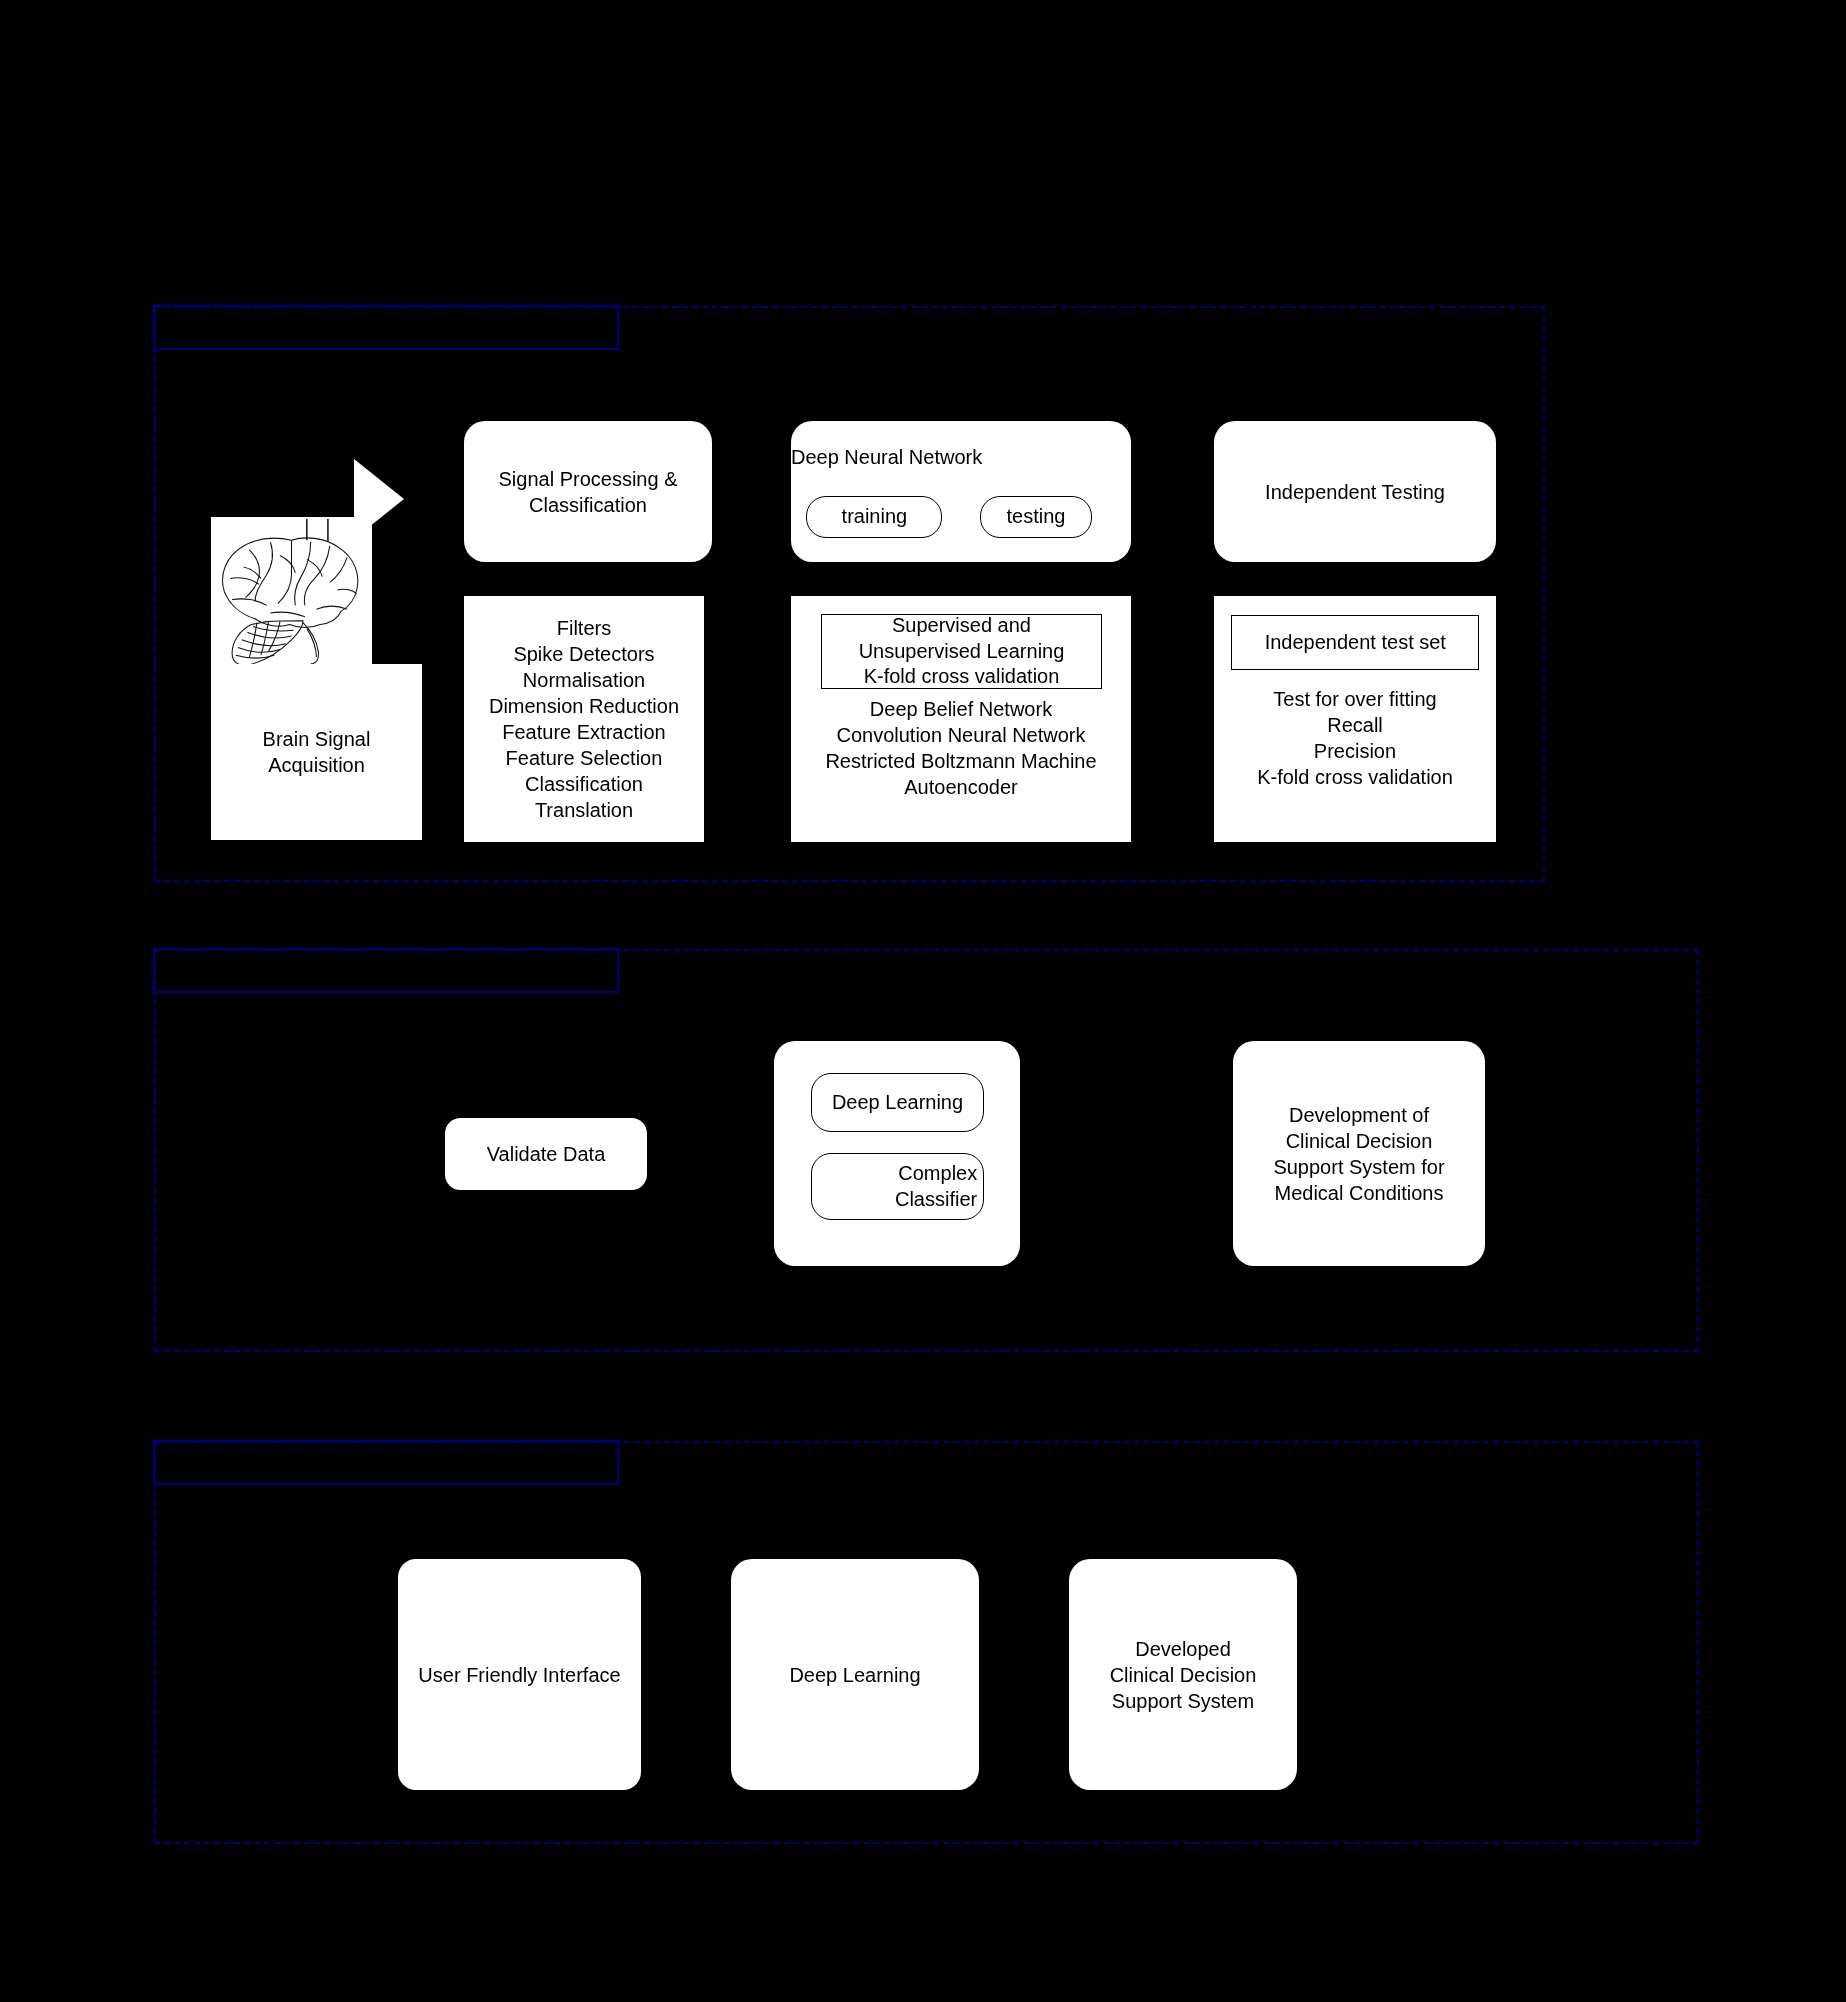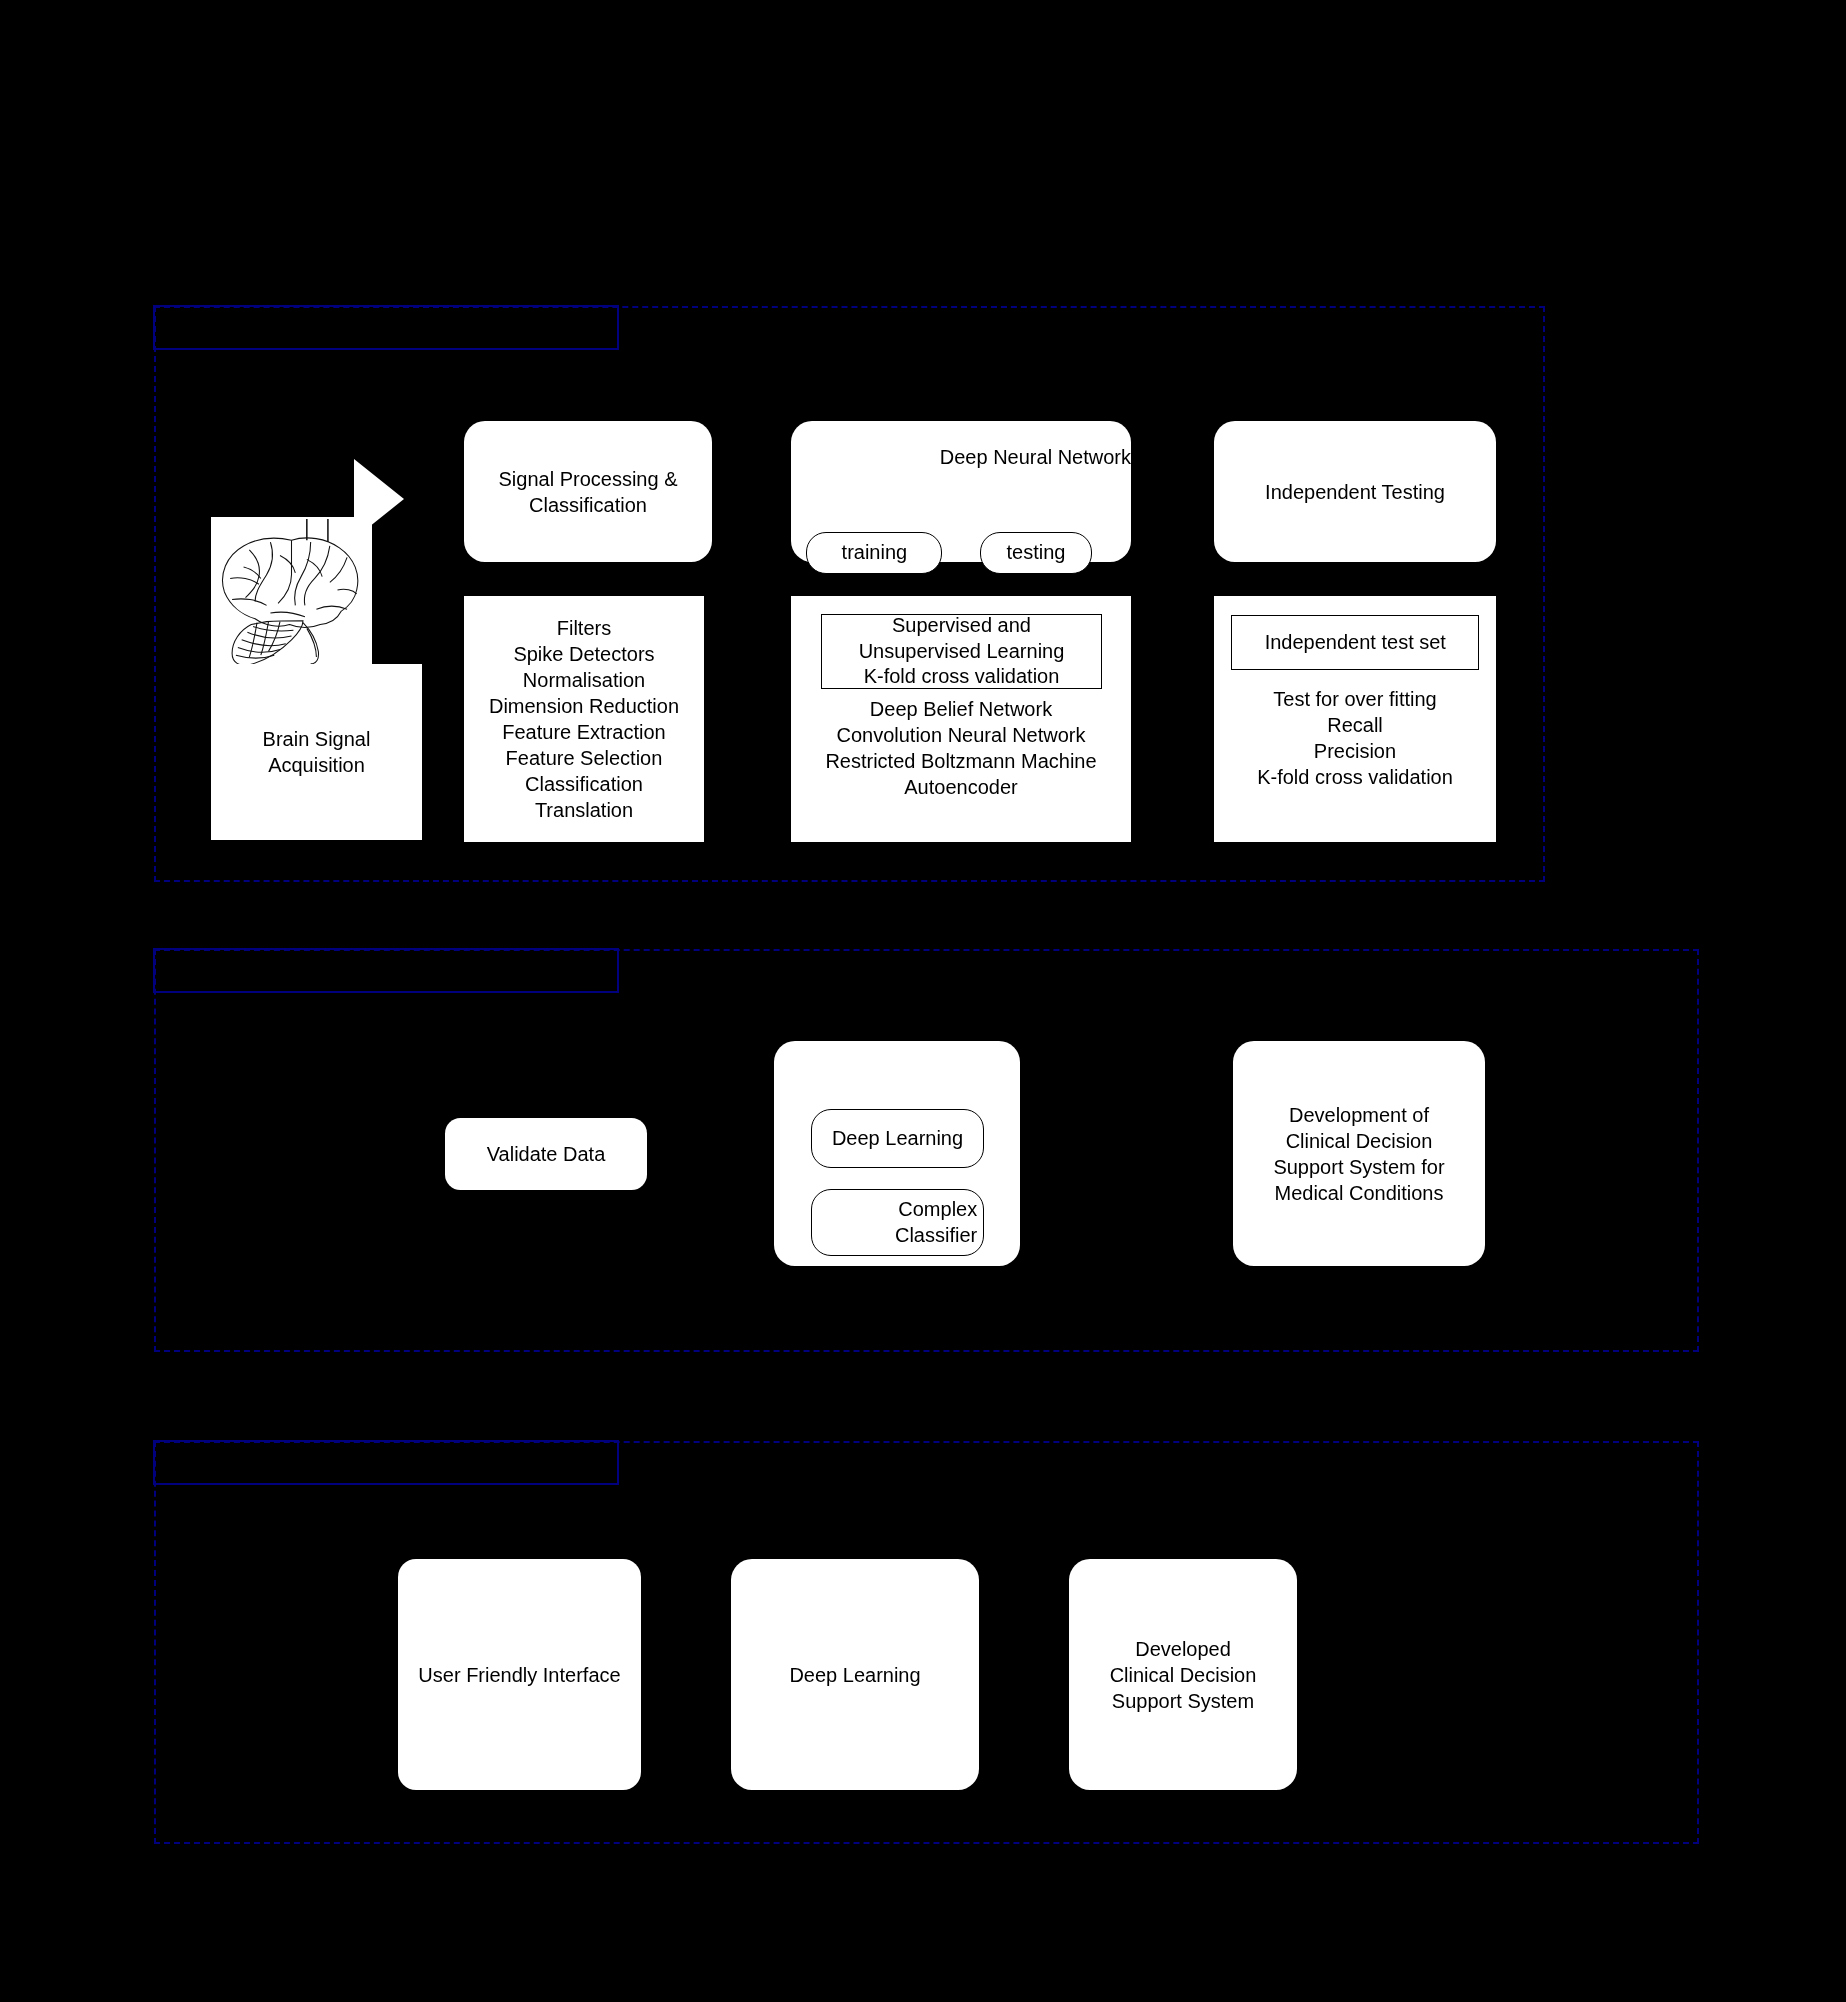--- a/index.html
+++ b/index.html
@@ -65,21 +65,21 @@
     background: #ffffff;
     color: #000000;
     border: 1.9px solid #000000;
     display: flex;
     align-items: center;
     justify-content: center;
     text-align: center;
     font-size: 20px;
     line-height: 1.28;
   }
-  .subbox.r8 { border-radius: 20px; margin-top: 36px; }
+  .subbox.r8 { border-radius: 20px; }
   .subbox.sq { border-radius: 0; }
   .subbox .lines div { white-space: nowrap; }
 
   
   .brainpanel {
     position: absolute;
     background: #ffffff;
     overflow: hidden;
   }
   .brainpanel svg { display: block; }
@@ -163,21 +163,21 @@
       <div>Normalisation</div>
       <div>Dimension Reduction</div>
       <div>Feature Extraction</div>
       <div>Feature Selection</div>
       <div>Classification</div>
       <div>Translation</div>
     </div>
   </div>
 
   <div class="node r22" style="left:791px; top:421px; width:340px; height:141px; display:block;">
-    <div style="text-align:right; padding-top:23px; font-size:20px;">Deep Neural Network</div>
+    <div style="text-align:left; padding-top:23px; font-size:20px;">Deep Neural Network</div>
     <div class="subbox r8" style="left:15.4px; top:75px; width:136px; height:42px; position:absolute;">
       <span>training</span>
     </div>
     <div class="subbox r8" style="left:189px; top:75px; width:112px; height:42px; position:absolute;">
       <span>testing</span>
     </div>
   </div>
 
   <div class="node sq" style="left:791px; top:596px; width:340px; height:246px; display:block;">
     <div class="subbox sq" style="left:30px; top:18px; width:281px; height:75px; position:absolute;">

